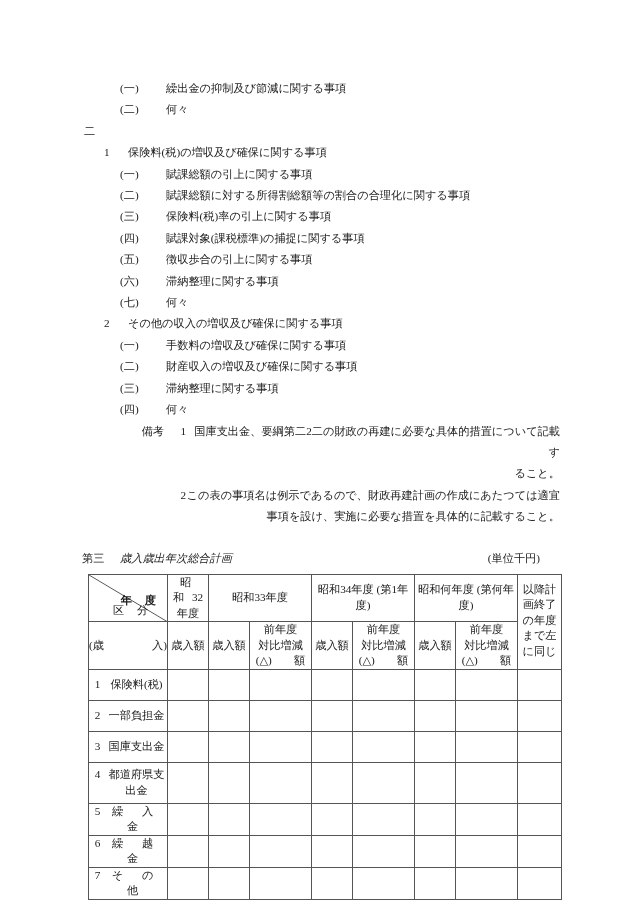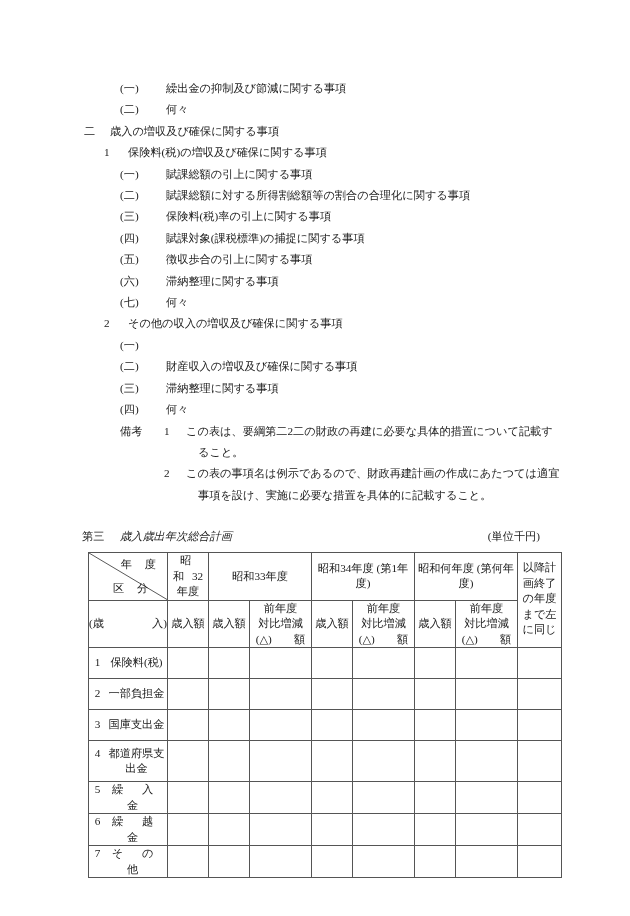--- a/index.html
+++ b/index.html
@@ -48,20 +48,21 @@
   .lvl-kanji .ol-marker { width: 26px; }
   .lvl-num     { margin-left: 16px; }
   .lvl-num .ol-marker   { width: 24px; }
   .lvl-paren   { margin-left: 32px; }
   .lvl-paren .ol-marker { width: 46px; }
 
   
   .bikou {
     margin-left: 32px;
     line-height: 21.4px;
+    text-align: right;
   }
   .bikou-row {
     display: flex;
     align-items: baseline;
   }
   .bikou-label {
     flex: 0 0 auto;
     width: 44px;
   }
   .bikou-items {
@@ -120,23 +121,24 @@
   }
   td.corner .diag {
     position: absolute;
     inset: 0;
     width: 100%;
     height: 100%;
     display: block;
   }
   td.corner .nendo {
     position: absolute;
-    top: 4px;
+    top: 18px;
     right: 6px;
     letter-spacing: 5px;
+    font-weight: bold;
   }
   td.corner .kubun {
     position: absolute;
     bottom: 3px;
     left: 5px;
     letter-spacing: 5px;
     padding-left: 19px;
   }
   td.hdr-span {
     height: 48px;
@@ -195,21 +197,20 @@
     <div class="ol-line lvl-paren">
       <span class="ol-marker">(一)</span>
       <span class="ol-text">繰出金の抑制及び節減に関する事項</span>
     </div>
     <div class="ol-line lvl-paren">
       <span class="ol-marker">(二)</span>
       <span class="ol-text">何々</span>
     </div>
     <div class="ol-line lvl-kanji">
       <span class="ol-marker">二</span>
-      <span class="ol-text">歳入の増収及び確保に関する事項</span>
     </div>
     <div class="ol-line lvl-num">
       <span class="ol-marker">1</span>
       <span class="ol-text">保険料(税)の増収及び確保に関する事項</span>
     </div>
     <div class="ol-line lvl-paren">
       <span class="ol-marker">(一)</span>
       <span class="ol-text">賦課総額の引上に関する事項</span>
     </div>
     <div class="ol-line lvl-paren">
@@ -235,20 +236,21 @@
     <div class="ol-line lvl-paren">
       <span class="ol-marker">(七)</span>
       <span class="ol-text">何々</span>
     </div>
     <div class="ol-line lvl-num">
       <span class="ol-marker">2</span>
       <span class="ol-text">その他の収入の増収及び確保に関する事項</span>
     </div>
     <div class="ol-line lvl-paren">
       <span class="ol-marker">(一)</span>
+      <span class="ol-text">手数料の増収及び確保に関する事項</span>
     </div>
     <div class="ol-line lvl-paren">
       <span class="ol-marker">(二)</span>
       <span class="ol-text">財産収入の増収及び確保に関する事項</span>
     </div>
     <div class="ol-line lvl-paren">
       <span class="ol-marker">(三)</span>
       <span class="ol-text">滞納整理に関する事項</span>
     </div>
     <div class="ol-line lvl-paren">
@@ -257,21 +259,21 @@
     </div>
   </div>
 
   <div class="bikou">
     <div class="bikou-row">
       <span class="bikou-label">備考</span>
       <div class="bikou-items">
         <div class="bikou-item">
           <span class="bikou-num">1</span>
           <div class="bikou-body">
-            <span class="l1">この表は、要綱第二2二の財政の再建に必要な具体的措置について記載す</span>
+            <span class="l1">国庫支出金、要綱第二2二の財政の再建に必要な具体的措置について記載す</span>
             <span class="l2">ること。</span>
           </div>
         </div>
         <div class="bikou-item">
           <span class="bikou-num">2</span>
           <div class="bikou-body">
             <span class="l1">この表の事項名は例示であるので、財政再建計画の作成にあたつては適宜</span>
             <span class="l2">事項を設け、実施に必要な措置を具体的に記載すること。</span>
           </div>
         </div>

